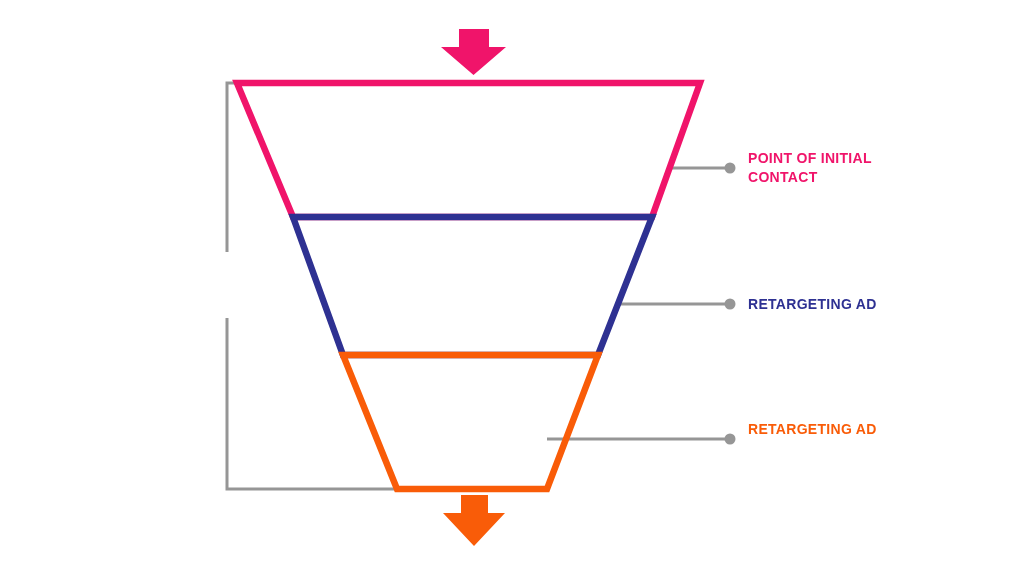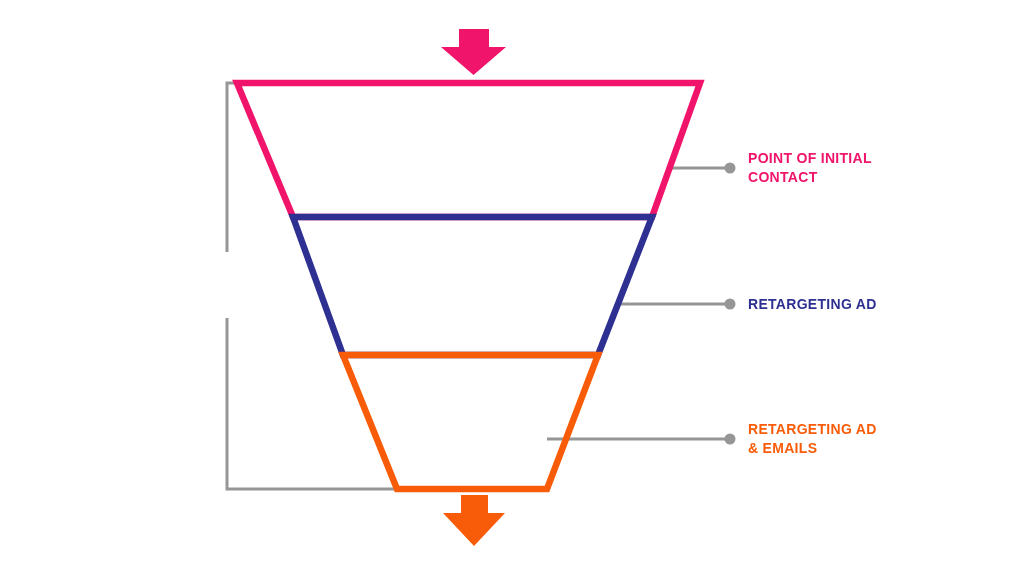--- a/index.html
+++ b/index.html
@@ -54,16 +54,15 @@
     <div>POINT OF INITIAL</div>
     <div>CONTACT</div>
   </div>
 
   <div class="stage-label" style="top: 295px; color: rgb(46, 49, 146);">
     <div>RETARGETING AD</div>
   </div>
 
   <div class="stage-label" style="top: 420px; color: rgb(249, 92, 8);">
     <div>RETARGETING AD</div>
-    <div>&amp; EMAILS</div>
   </div>
 
 </div>
 
 </body></html>

